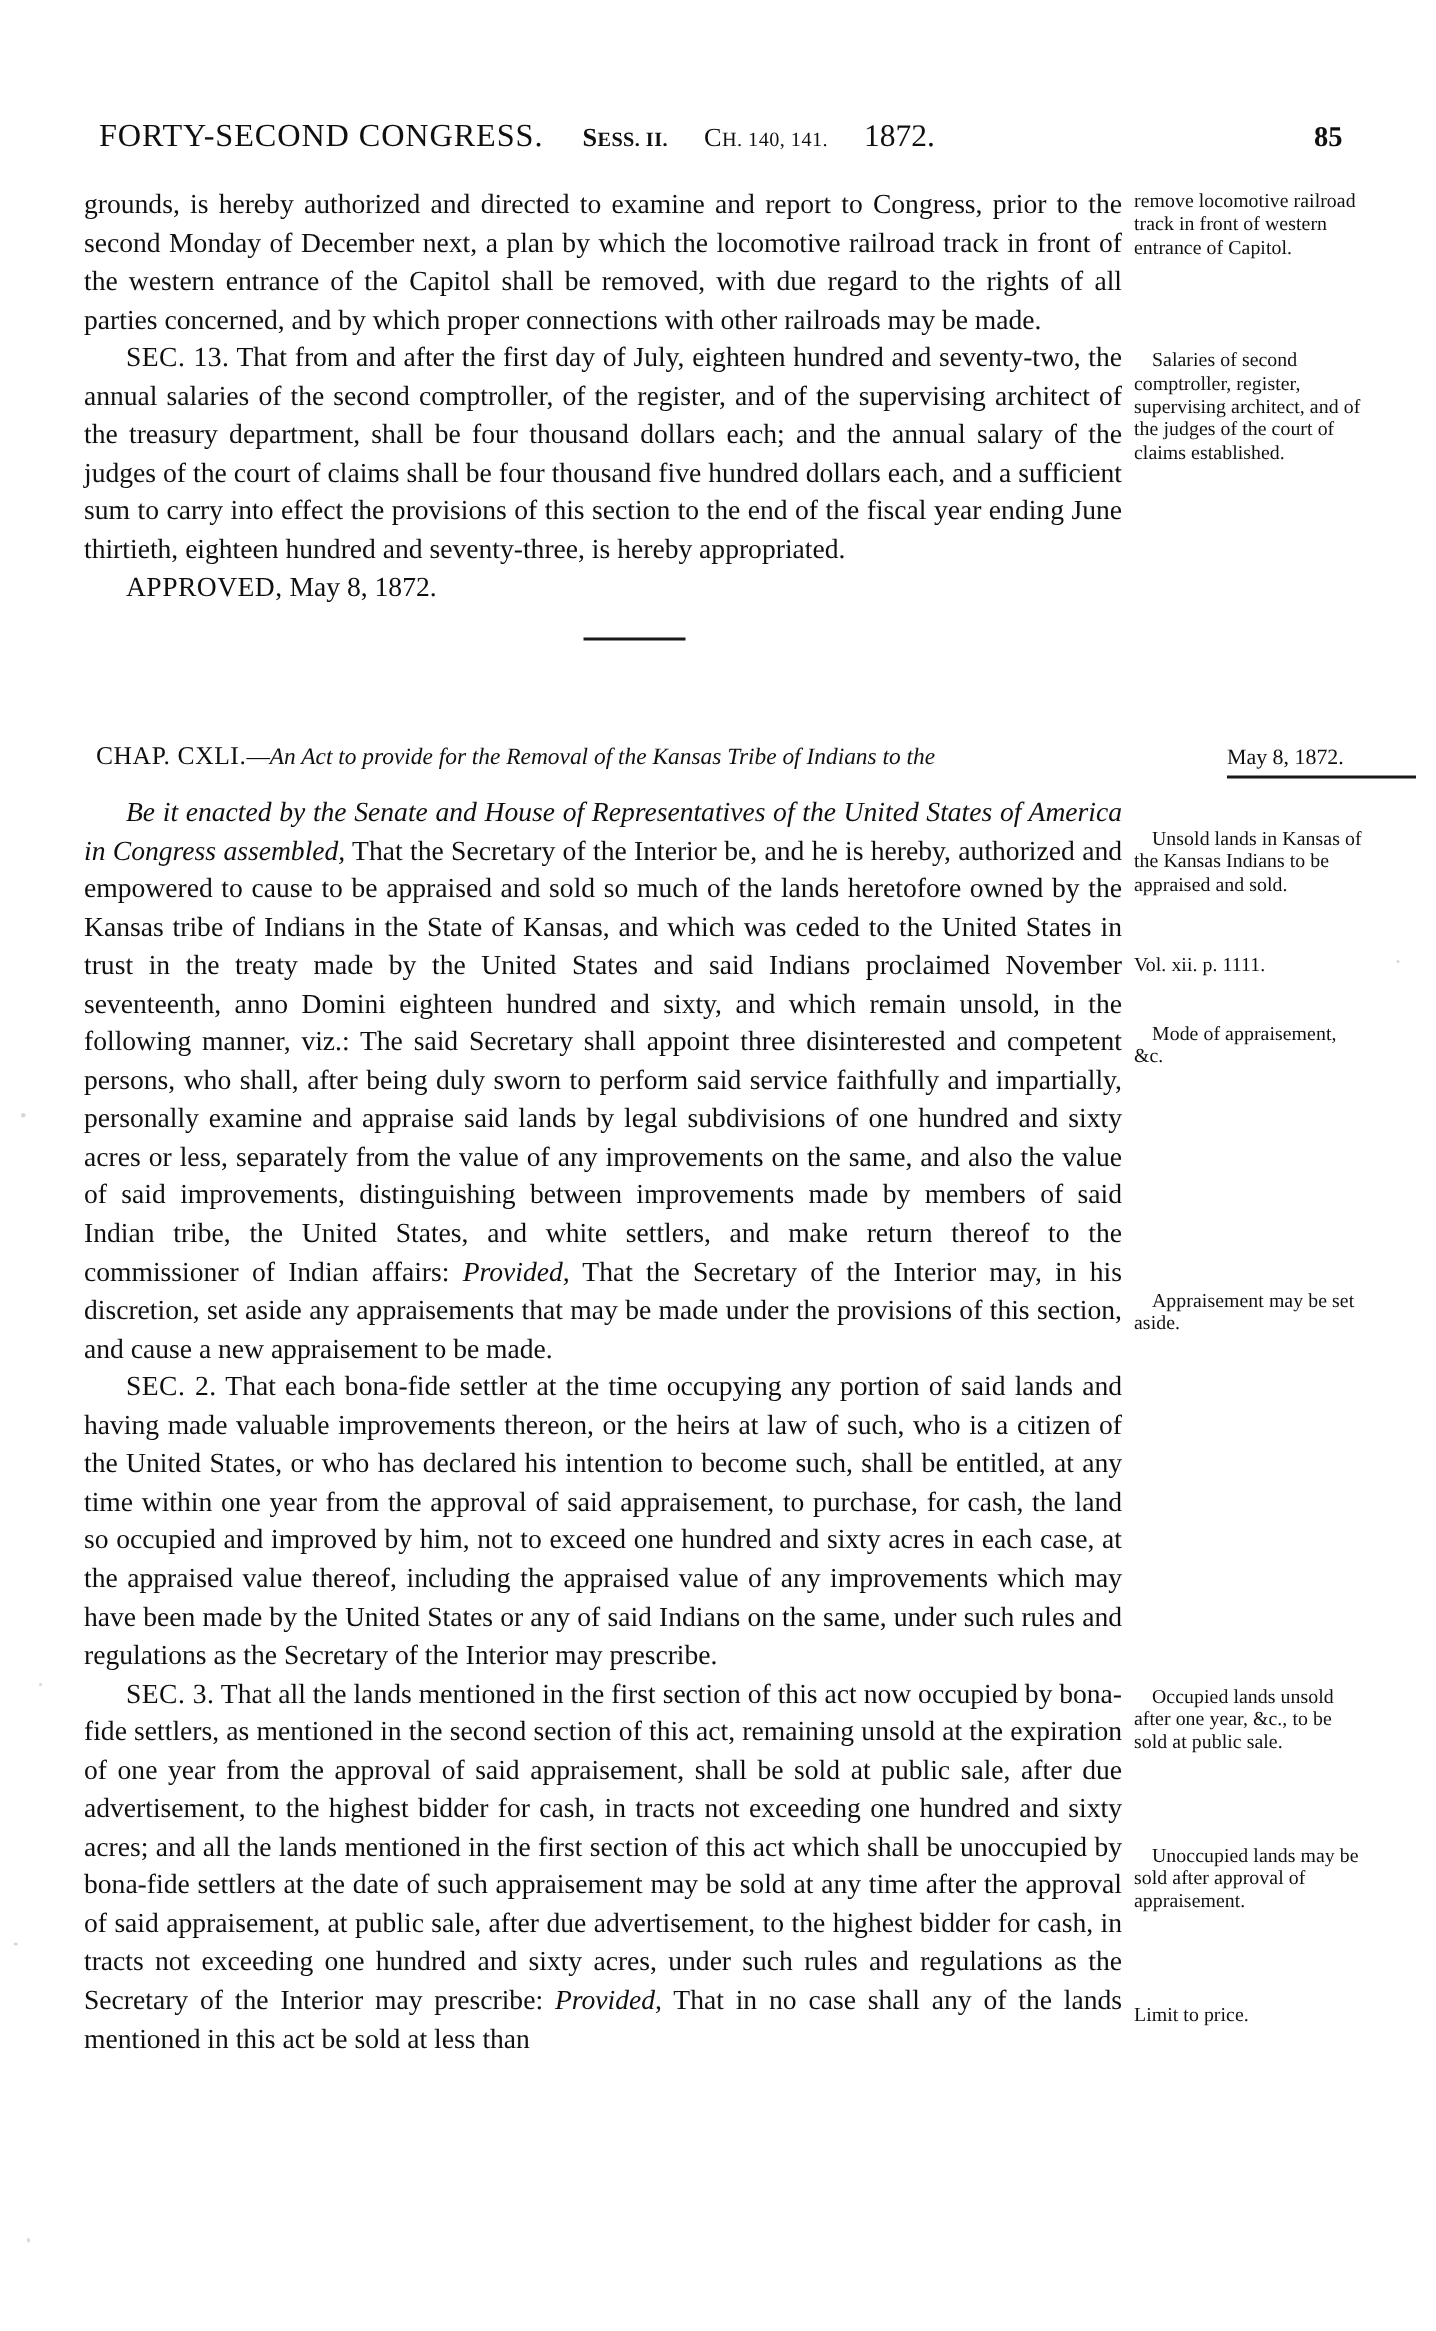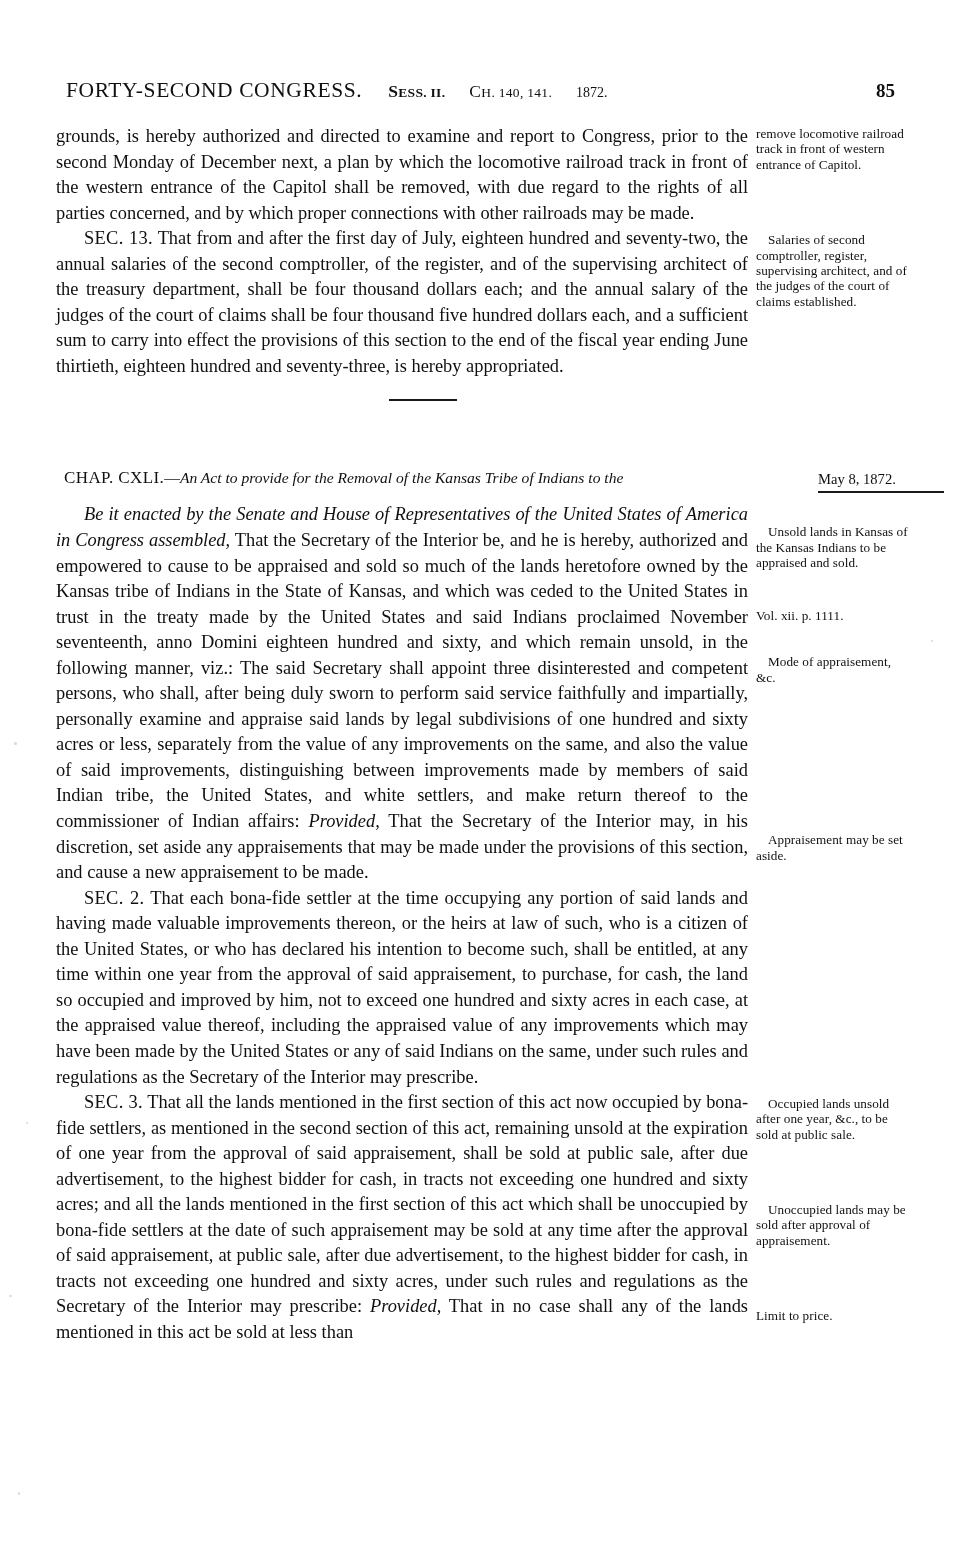--- a/index.html
+++ b/index.html
@@ -51,21 +51,21 @@
     font-weight: bold;
   }
   .head-sess .sc { font-size: 13.5px; }
   .head-ch {
     font-size: 17.5px;
     margin-left: 14px;
     letter-spacing: 0.3px;
   }
   .head-ch .sc { font-size: 13.5px; text-align: right; }
   .head-year {
-    font-size: 14px;
+    font-size: 21px;
     margin-left: 14px;
   }
   .page-number {
     font-size: 19px;
     font-weight: 600;
     padding-right: 2px;
   }
 
   
   .body-wrap {
@@ -188,20 +188,25 @@
       <div class="note" style="top: 2px;">remove locomotive railroad track in front of western entrance of Capitol.</div>
     </div>
 
     <div class="block" style="margin-top:0px;">
       <div class="maincol">
         <p class="indent"><span class="sc scbig">SEC. 13.</span> <span>That from and after the first day of July, eighteen hundred and seventy-two, the annual salaries of the second comptroller, of the register, and of the supervising architect of the treasury department, shall be four thousand dollars each; and the annual salary of the judges of the court of claims shall be four thousand five hundred dollars each, and a sufficient sum to carry into effect the provisions of this section to the end of the fiscal year ending June thirtieth, eighteen hundred and seventy-three, is hereby appropriated.</span></p>
       </div>
       <div class="note ind" style="top: 6px;">Salaries of second comptroller, register, supervising architect, and of the judges of the court of claims established.</div>
     </div>
 
+    <div class="block">
+      <div class="maincol">
+        <p class="indent"><span class="sc scbig">APPROVED,</span> <span>May 8, 1872.</span></p>
+      </div>
+    </div>
 
     <div style="position:relative;height:44px;">
       <div style="position:absolute;left:333px;top:20px;width:68px;height:2px;background:#1a1a1a;"></div>
     </div>
 
     <div class="block">
       <div class="chap-head">
         <span class="chapline1"><span class="chap-label">CHAP. CXLI.</span><span>—</span><i>An Act to provide for the Removal of the Kansas Tribe of Indians to the</i></span>
       </div>
       <div class="date-note">

